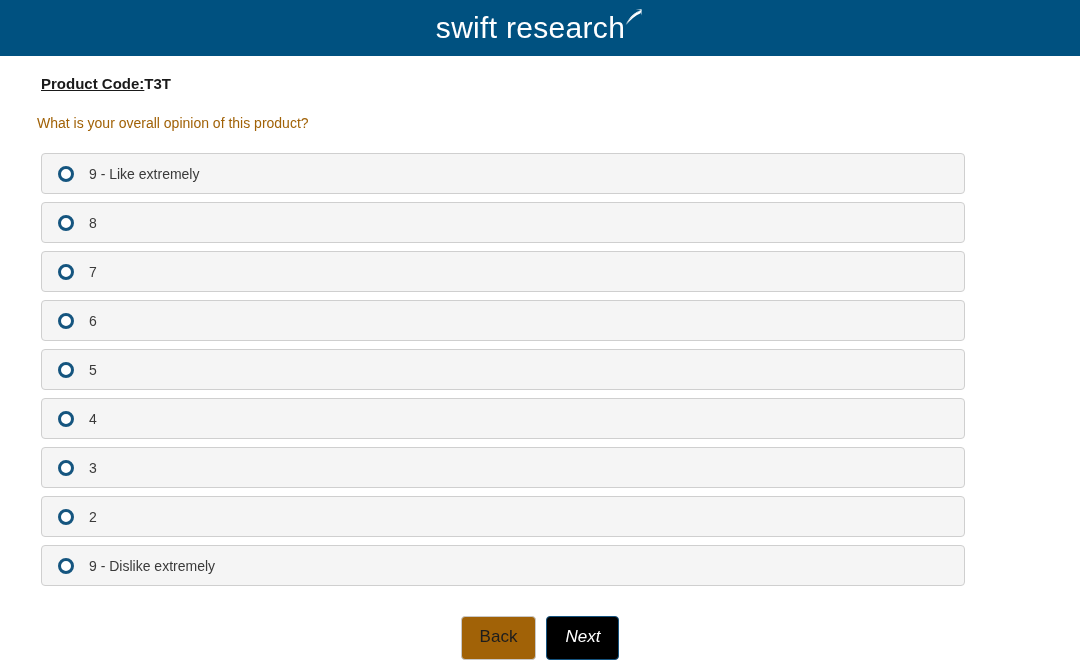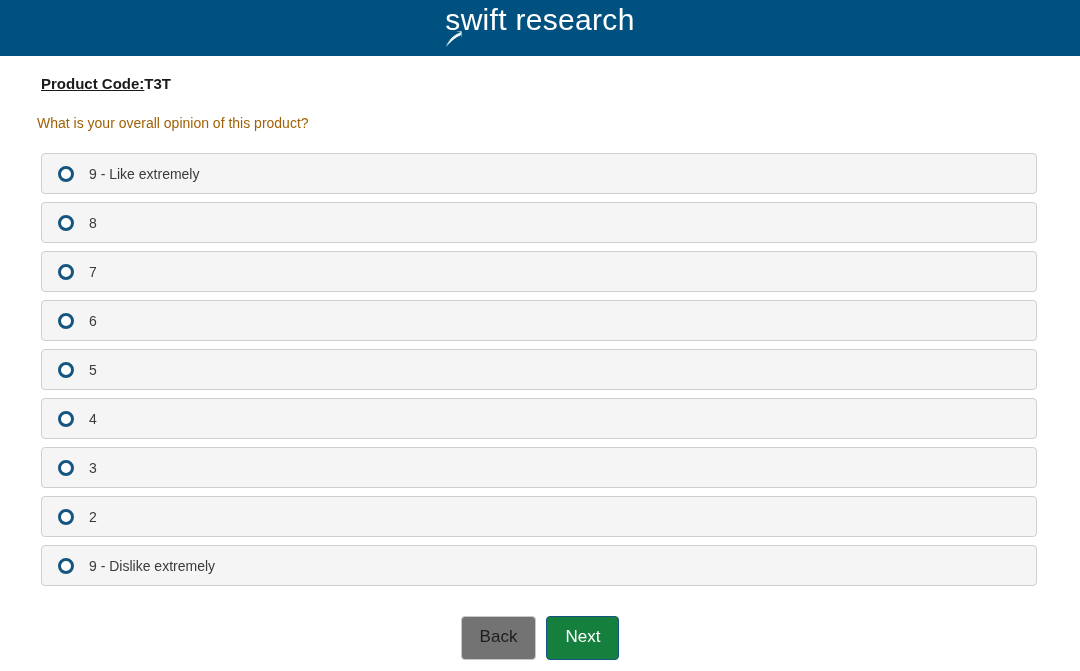--- a/index.html
+++ b/index.html
@@ -21,21 +21,20 @@
     background: #005180;
     display: flex;
     align-items: center;
     justify-content: center;
     position: relative;
   }
   .logo {
     display: flex;
     align-items: flex-start;
     position: relative;
-    flex-direction: column;
   }
   .logo-text {
     color: #ffffff;
     font-family: "Liberation Sans", sans-serif;
     font-size: 30px;
     font-weight: 400;
     letter-spacing: 0.3px;
     line-height: 30px;
     white-space: nowrap;
   }
@@ -78,21 +77,21 @@
     line-height: 20px;
   }
 
   
   .options-list {
     margin: 0;
     padding: 20px 0 0 0;
     list-style: none;
   }
   .option-row {
-    width: 996px;
+    width: 924px;
     height: 41px;
     margin: 0 0 8px 41px;
     background: #f5f5f5;
     border: 1px solid #cfcfcf;
     border-radius: 4px;
     display: flex;
     align-items: center;
     cursor: pointer;
   }
   .radio-mark {
@@ -124,28 +123,29 @@
     font-family: "Liberation Sans", sans-serif;
     font-size: 17px;
     line-height: 20px;
     padding: 10px 18px 12px 18px;
     border-radius: 4px;
     cursor: pointer;
     min-width: 64px;
     text-align: center;
   }
   .btn-back {
-    background: #737373;
+    background: #a16207;
     border: 1px solid #c8c8c8;
     color: #1d1d1d;
   }
   .btn-next {
-    background: #15803d;
+    background: #000000;
     border: 1px solid #155480;
     color: #ffffff;
+    font-style: italic;
   }
 </style>
 </head>
 <body>
 
 <div class="header-bar">
   <div class="logo">
     <span class="logo-text">swift research</span>
     <span class="logo-swoosh">
       <svg width="22" height="22" viewBox="0 0 22 22" aria-hidden="true">

